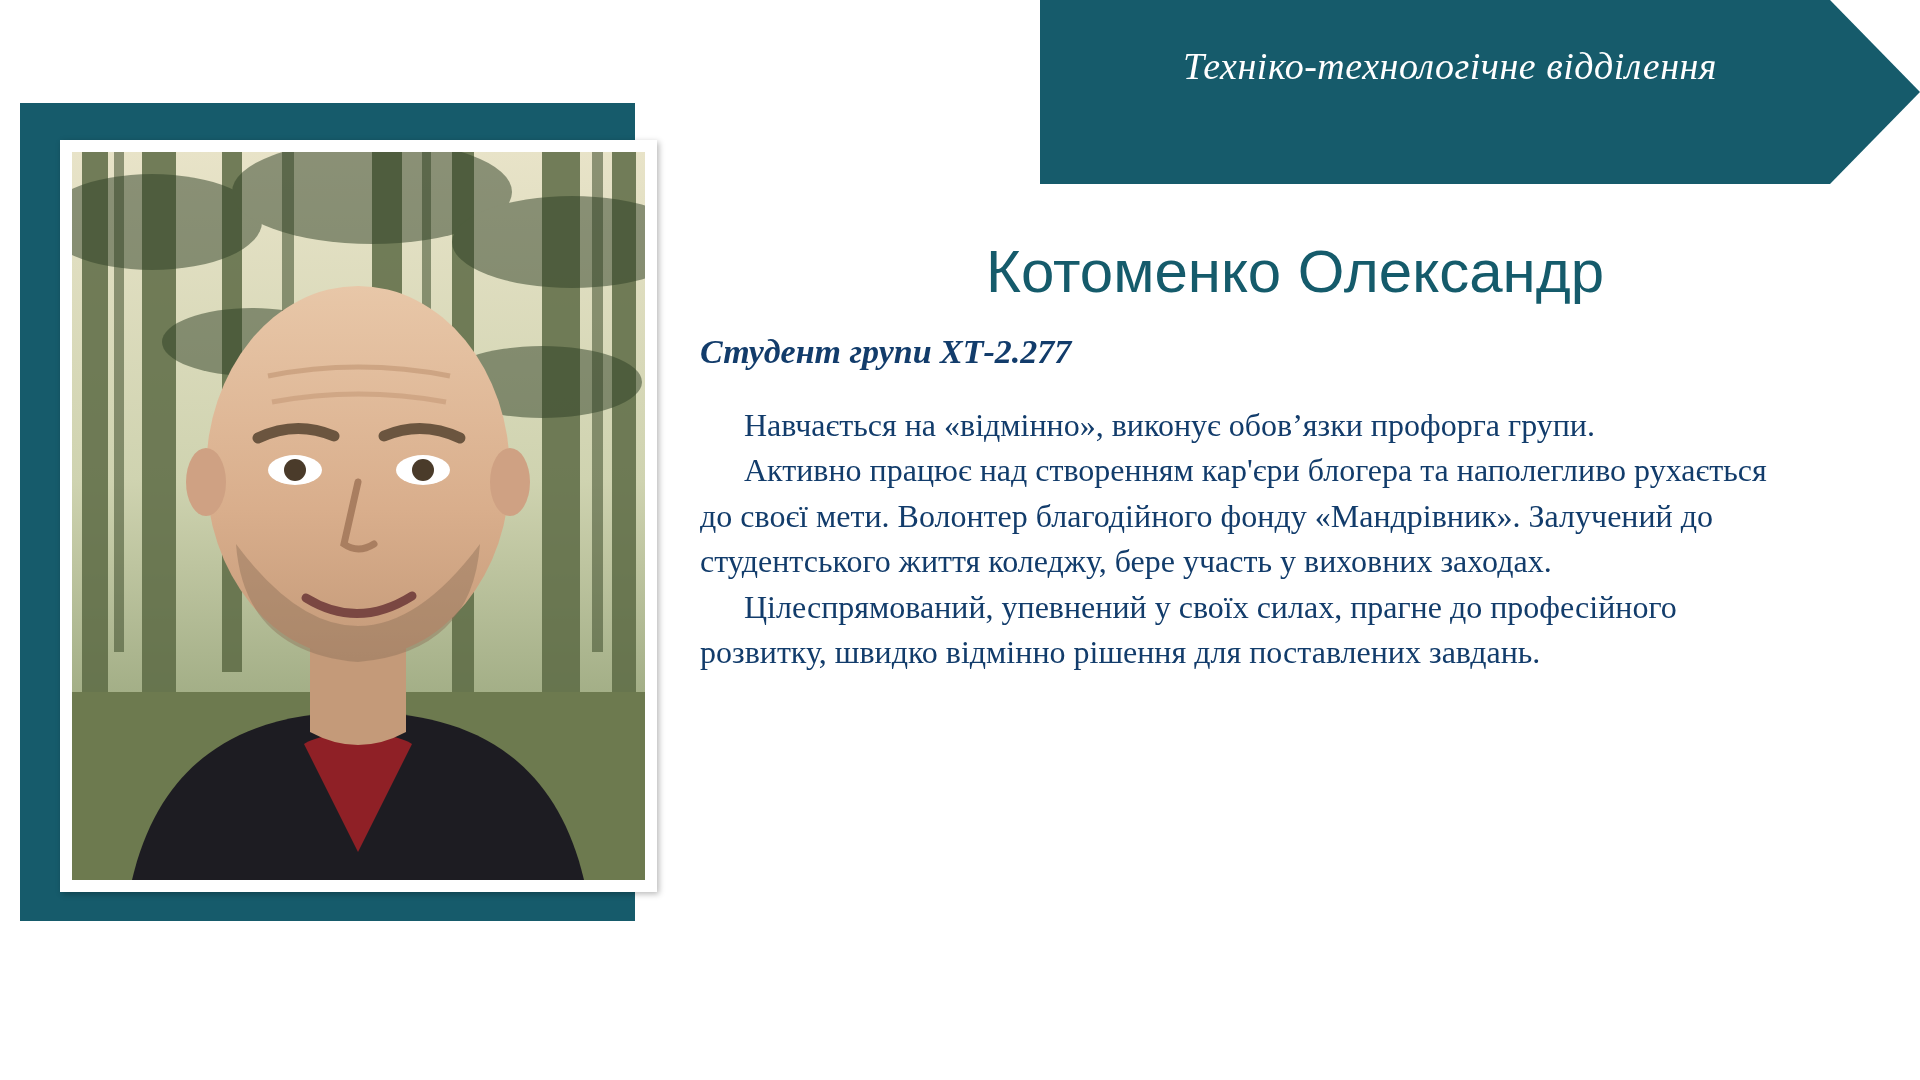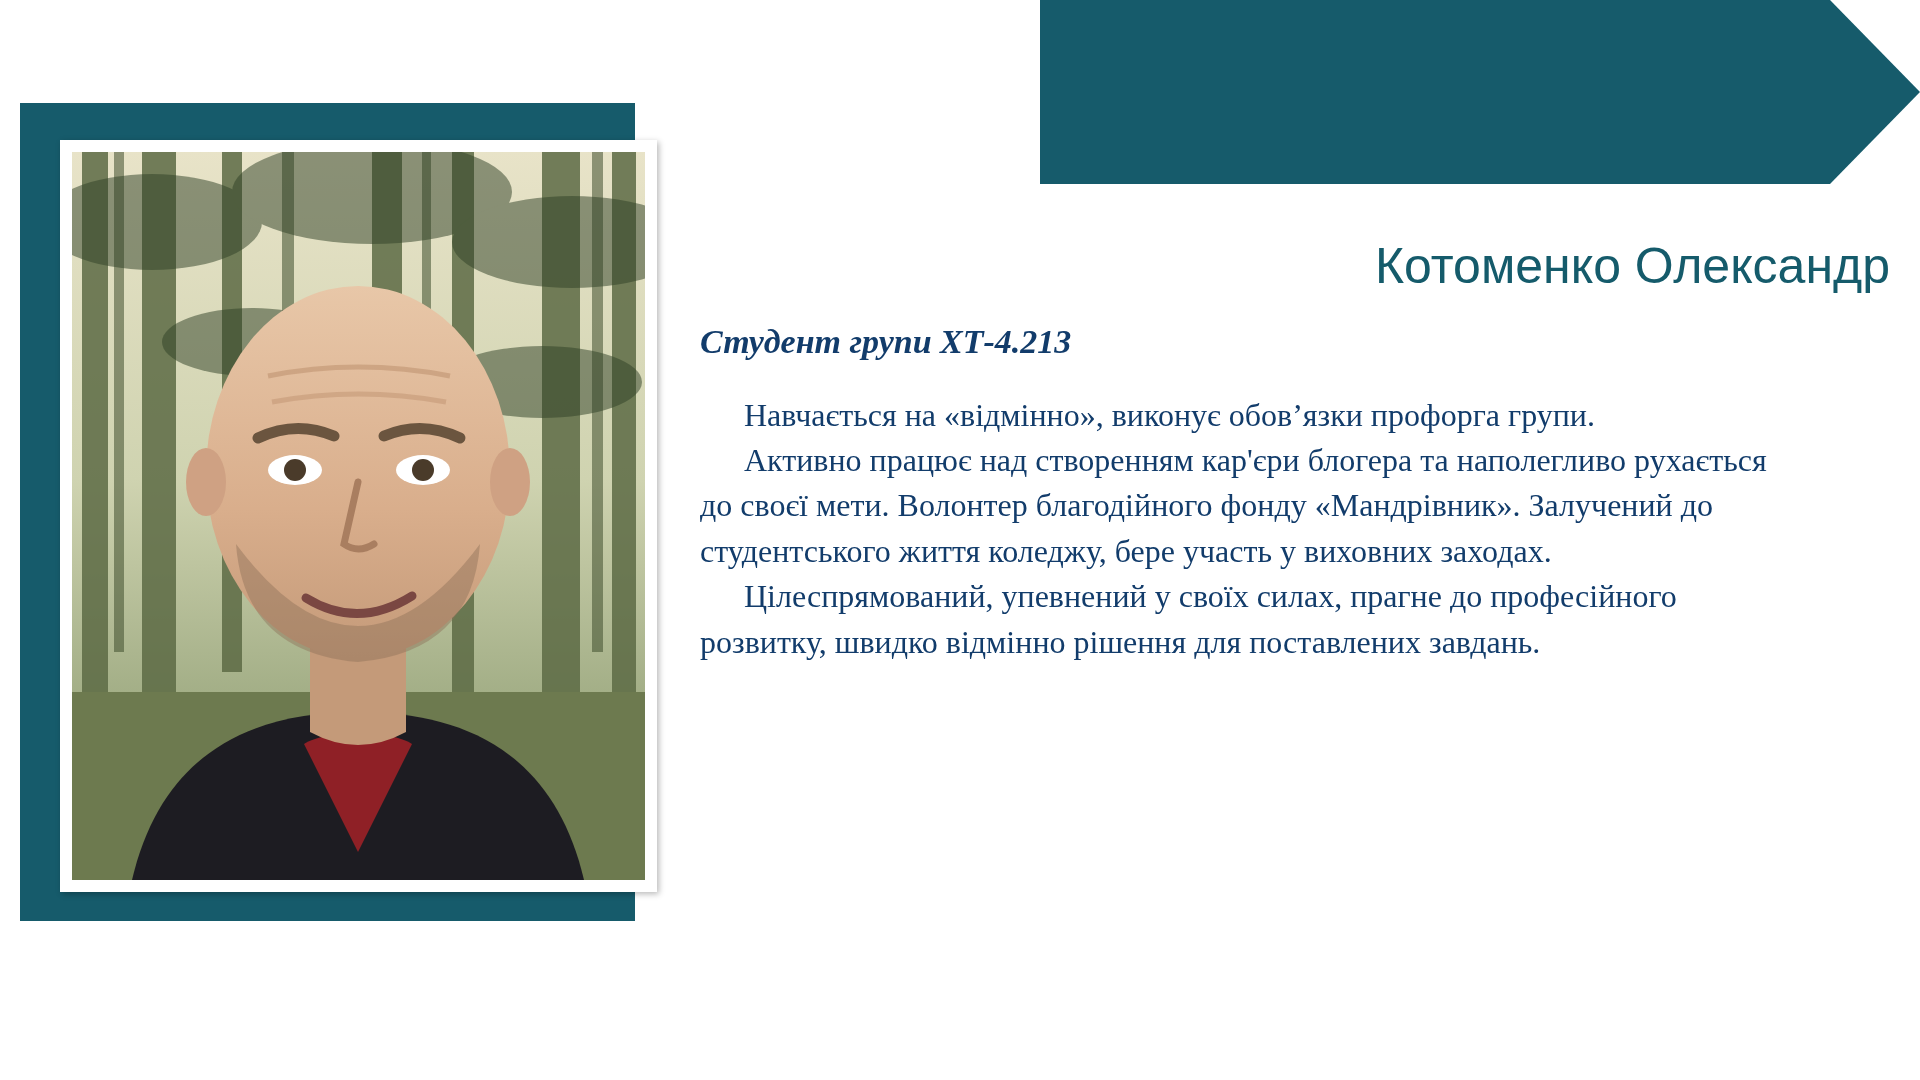--- a/index.html
+++ b/index.html
@@ -76,24 +76,24 @@
   
   .content {
     position: absolute;
     left: 700px;
     top: 240px;
     width: 1190px;
   }
   .name-title {
     color: #155B6B;
     font-family: "Liberation Sans", sans-serif;
-    font-size: 50px;
+    font-size: 60px;
     font-weight: 400;
     line-height: 1.05;
-    text-align: right;
+    text-align: center;
     white-space: nowrap;
   }
   .subtitle {
     margin-top: 30px;
     color: #123C6B;
     font-family: "Liberation Serif", serif;
     font-weight: bold;
     font-style: italic;
     font-size: 34px;
   }
@@ -108,20 +108,21 @@
   .body-text p { margin: 0; }
   .indent { text-indent: 44px; }
 </style>
 </head>
 <body>
 
 <div class="banner">
   <svg class="banner-shape" viewBox="0 0 880 184" preserveAspectRatio="none">
     <polygon points="0,0 790,0 880,92 790,184 0,184" fill="#165B6B"></polygon>
   </svg>
+  <div class="banner-text">Техніко-технологічне відділення</div>
 </div>
 
 <div class="photo-frame"></div>
 <div class="photo-inner">
   <div class="photo-img">
     <svg viewBox="0 0 573 728" preserveAspectRatio="none">
       <defs>
         <linearGradient id="sky" x1="0" y1="0" x2="0" y2="1">
           <stop offset="0%" stop-color="#e8e3c8"></stop>
           <stop offset="45%" stop-color="#cfd3b0"></stop>
@@ -186,20 +187,20 @@
 
       <path d="M196 224 Q 286 206 378 224" stroke="#c59a78" stroke-width="5" fill="none" opacity="0.7"></path>
       <path d="M200 250 Q 286 234 374 250" stroke="#c59a78" stroke-width="5" fill="none" opacity="0.6"></path>
     </svg>
   </div>
 </div>
 
 <div class="content">
   <div class="name-title">Котоменко Олександр</div>
 
-  <div class="subtitle">Студент групи ХТ-4.213</div>
+  <div class="subtitle">Студент групи ХТ-2.277</div>
 
   <div class="body-text">
     <p class="indent">Навчається на «відмінно», виконує обов’язки профорга групи.</p>
     <p class="indent"> Активно працює над створенням кар'єри блогера та наполегливо рухається до своєї мети. Волонтер благодійного фонду «Мандрівник». Залучений до студентського життя коледжу, бере участь у виховних заходах.</p>
     <p class="indent">Цілеспрямований, упевнений у своїх силах, прагне до професійного розвитку, швидко відмінно рішення для поставлених завдань.</p>
   </div>
 </div>
 
 </body></html>

